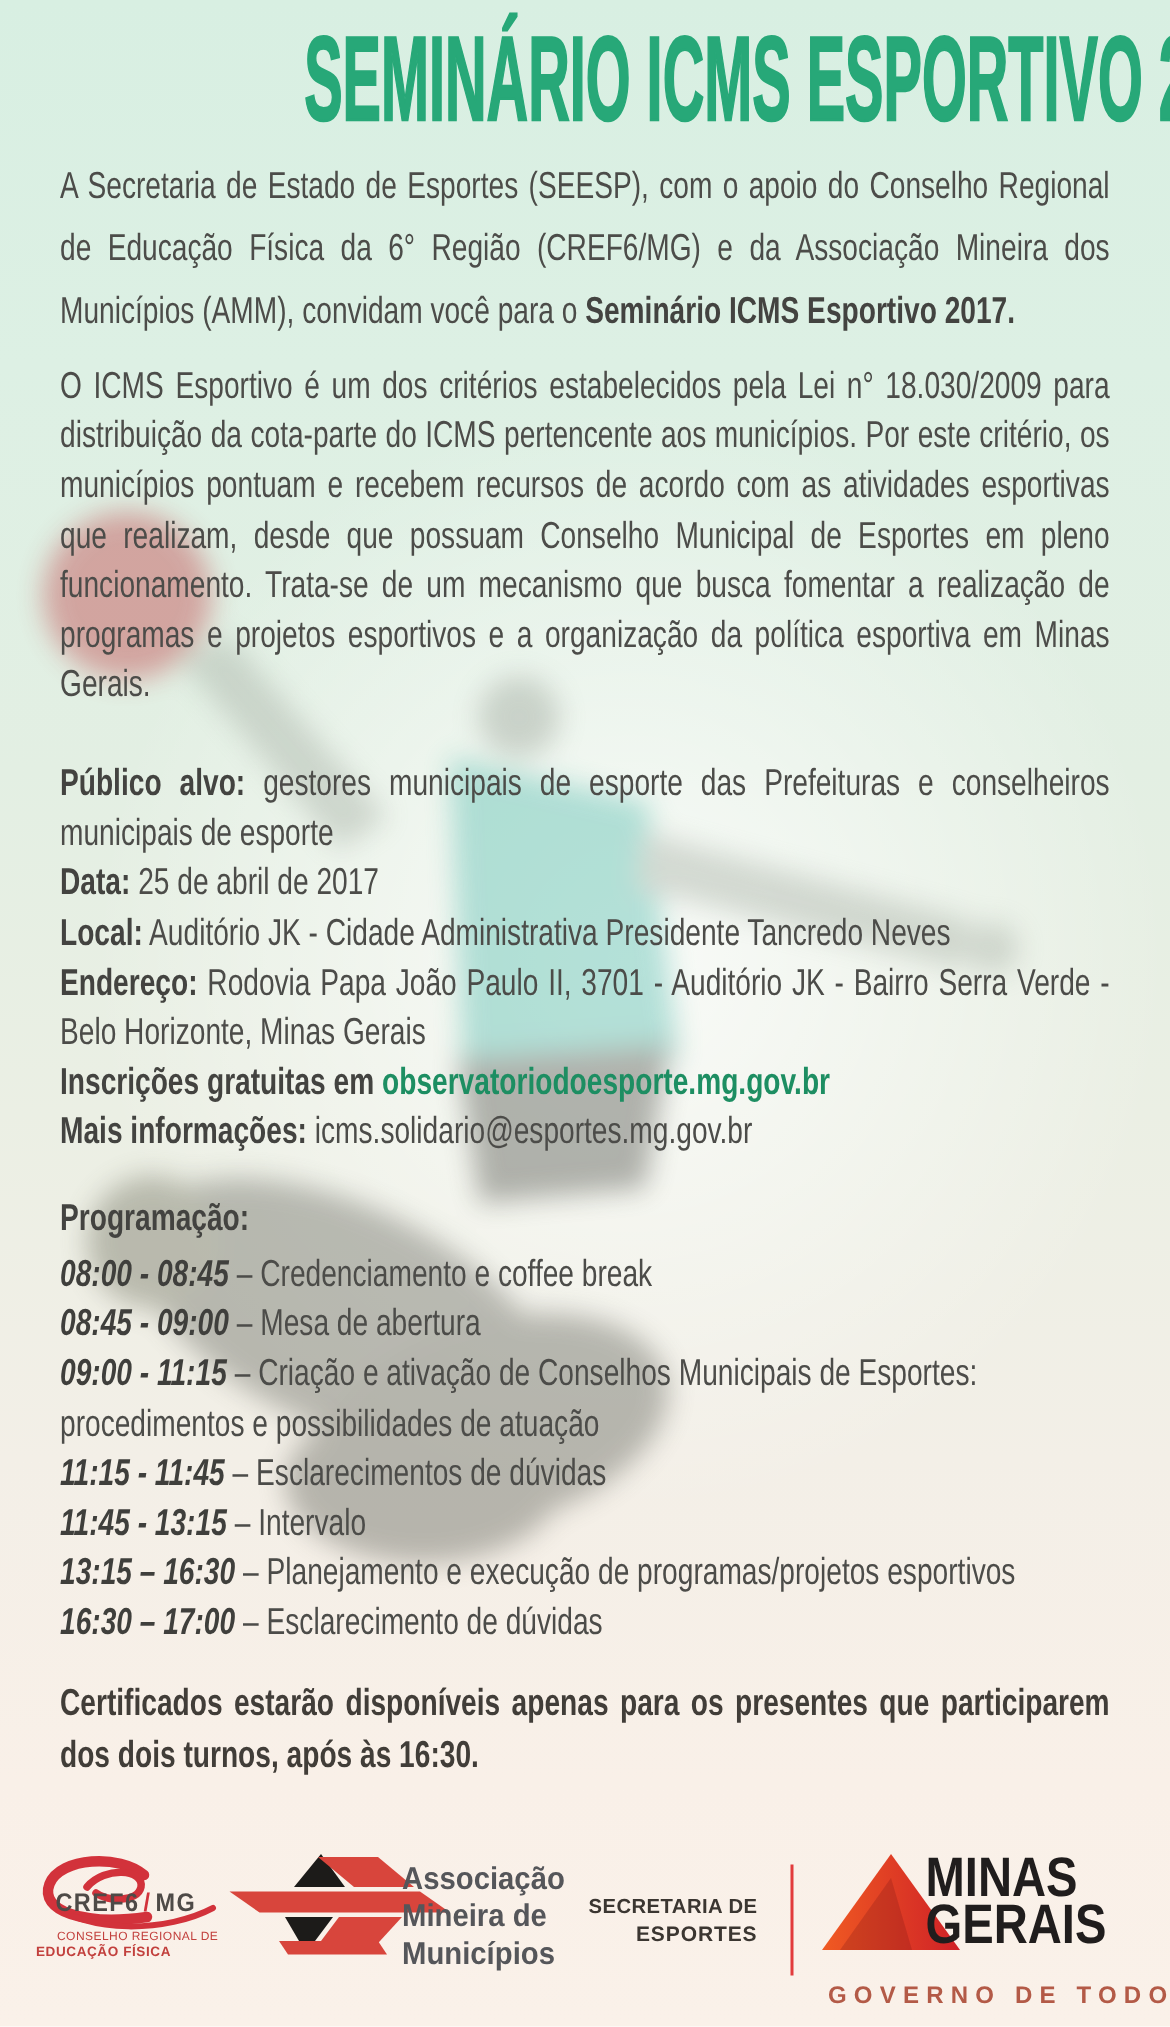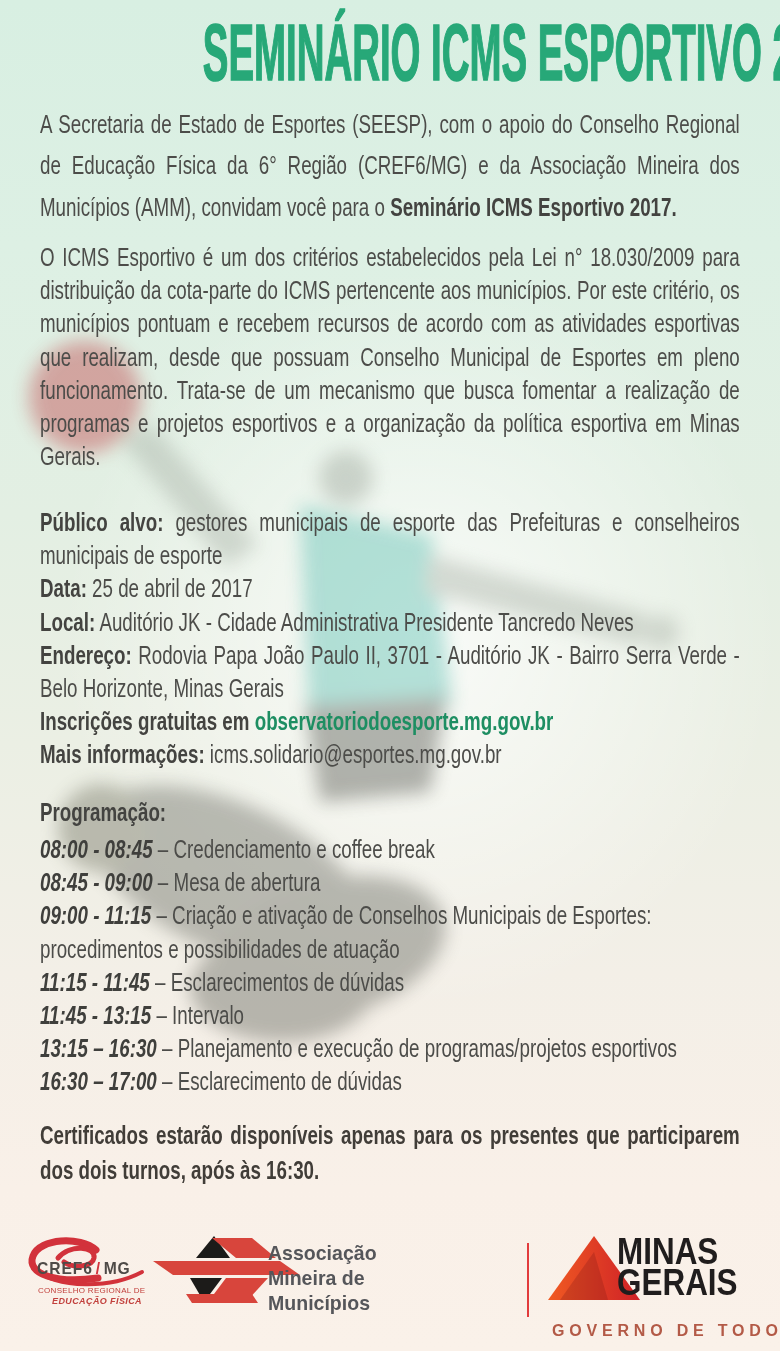--- a/index.html
+++ b/index.html
@@ -34,21 +34,21 @@
   .sch-h{position:absolute;top:798px;font-weight:bold;color:#434340;}
   .schedule{position:absolute;top:833px;width:933px;line-height:33.2px;}
   .time{font-style:italic;font-weight:bold;color:#3f3f3c;}
   .sep{margin:0 7px;}
   .cert{position:absolute;top:1118px;width:933px;line-height:35px;font-weight:bold;color:#413d38;text-align:justify;}
   
   .footer{position:absolute;left:0;top:1228px;width:780px;height:110px;}
   .cref-text{position:absolute;left:37px;top:31px;font-size:17px;font-weight:bold;color:#4e4a47;letter-spacing:1px;transform:scaleX(.92);transform-origin:0 0;white-space:nowrap;}
   .cref-text .slash{color:#d2323b;padding:0 3px;}
   .cref-sub1{position:absolute;left:38px;top:58px;font-size:8px;font-weight:normal;color:#c2403d;letter-spacing:.3px;white-space:nowrap;}
-  .cref-sub2{position:absolute;left:52px;top:68px;font-size:9px;font-weight:bold;color:#c2403d;letter-spacing:.4px;white-space:nowrap;font-style:italic;}
+  .cref-sub2{position:absolute;left:24px;top:68px;font-size:9px;font-weight:bold;color:#c2403d;letter-spacing:.4px;white-space:nowrap;}
   .amm-text{position:absolute;left:268px;top:12px;font-size:21px;font-weight:bold;color:#55565a;line-height:25px;transform:scaleX(.93);transform-origin:0 0;white-space:nowrap;}
   .secretaria{position:absolute;left:330px;top:34px;width:175px;text-align:right;color:#3b3631;line-height:18px;}
   .secretaria .l1{font-size:13.5px;font-weight:bold;letter-spacing:.3px;}
   .secretaria .l2{font-size:14px;font-weight:bold;letter-spacing:.6px;}
   .fdivider{position:absolute;left:527px;top:15px;width:2px;height:74px;background:#e23b3c;}
   .mg-text{position:absolute;left:617px;top:8px;font-size:37px;font-weight:bold;color:#201d1d;line-height:31px;transform:scaleX(.85);transform-origin:0 0;white-space:nowrap;}
   .mg-tag{position:absolute;left:552px;top:94px;font-size:16px;font-weight:bold;color:#b35a47;letter-spacing:4.8px;white-space:nowrap;}
 </style>
 </head>
 <body>
@@ -129,20 +129,24 @@
     <polygon points="45,48 77,48 59,72" fill="#1c1b19"></polygon>
     <polygon points="81,48 123,48 101,72 63,72" fill="#d8453c"></polygon>
     <polygon points="41,64 107,64 113,73 47,73" fill="#d8453c"></polygon>
   </svg>
   <div class="amm-text">
     <div>Associação</div>
     <div>Mineira de</div>
     <div>Municípios</div>
   </div>
 
+  <div class="secretaria">
+    <div class="l1">SECRETARIA DE</div>
+    <div class="l2">ESPORTES</div>
+  </div>
 
   <div class="fdivider"></div>
 
   <svg style="position:absolute;left:540px;top:6px;" width="110" height="70" viewBox="0 0 110 70" xmlns="http://www.w3.org/2000/svg">
     <defs>
       <linearGradient id="mgGrad" x1="0" y1="0" x2="1" y2="0">
         <stop offset="0%" stop-color="#f05a22"></stop>
         <stop offset="100%" stop-color="#cf2127"></stop>
       </linearGradient>
     </defs>

